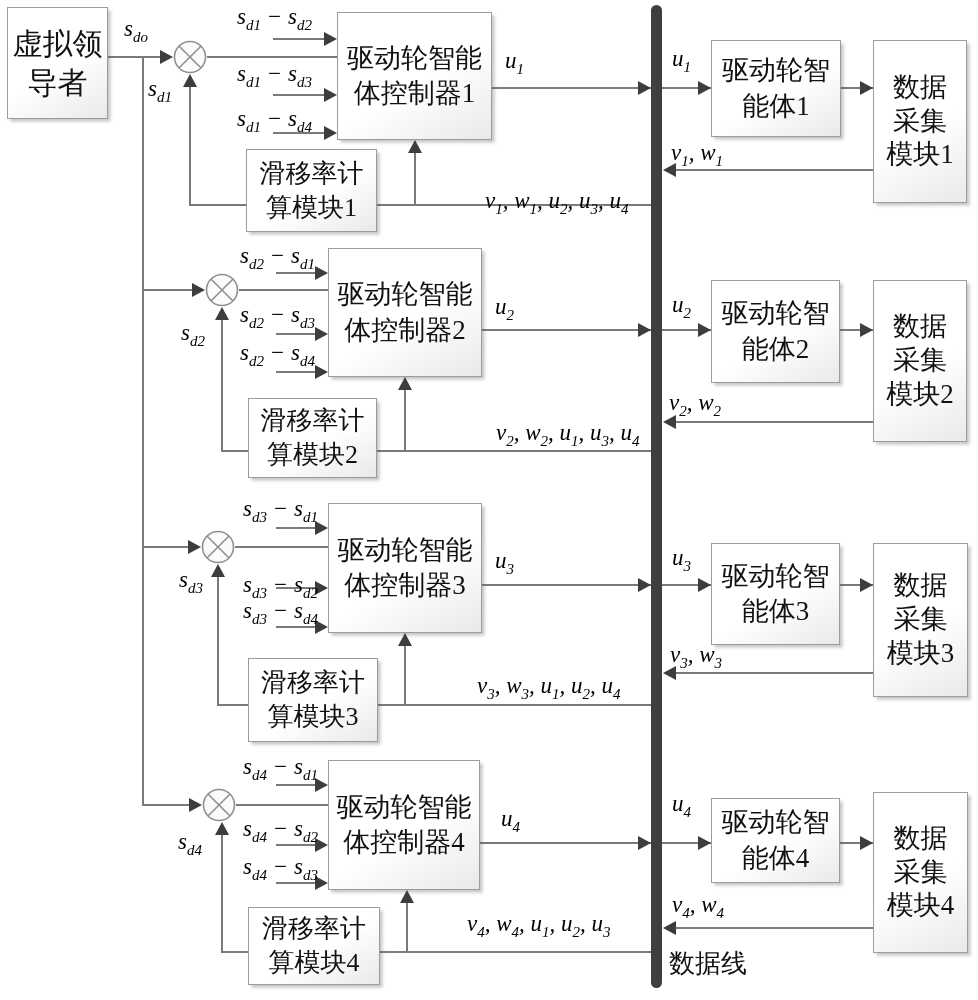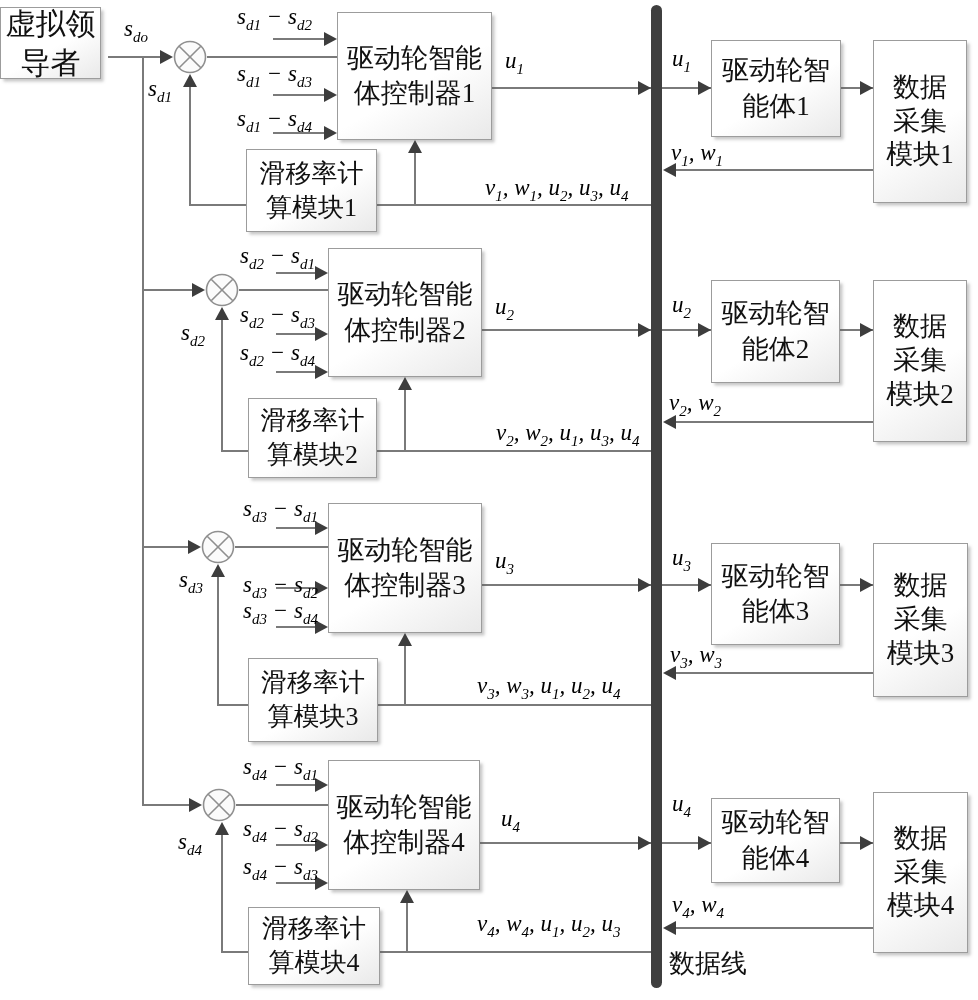--- a/index.html
+++ b/index.html
@@ -27,21 +27,21 @@
   .ml sub { font-size:15px; line-height:0; }
   .sum { position:absolute; width:34px; height:34px; z-index:3; }
   #busline { position:absolute; left:651px; top:5px; width:11px; height:983px; background:var(--bus,#3f3f3f); border-radius:7px; z-index:2; }
   .cjk { position:absolute; font-size:26px; color:#111; z-index:4; }
 </style>
 </head>
 <body>
 
 <div id="stage">
 
-  <div class="box" style="left:0;top:7px;width:101px;height:72px;font-size:30px;text-align:center;">虚拟领
+  <div class="box" style="left:7px;top:7px;width:101px;height:112px;font-size:30px;text-align:center;">虚拟领
 导者</div>
   <div class="ml" style="left:124px;top:16px;">s<sub>do</sub></div>
   <div class="wire hw" style="left:108px;top:56px;width:52px;"></div>
   <div class="ah r" style="left:160px;top:50px;"></div>
   <div class="wire vw" style="left:142px;top:56px;height:750px;"></div>
   <div id="busline"></div>
   <div class="cjk" style="left:669px;top:946px;">数据线</div>
 
   <div class="wire vw" style="left:189px;top:85px;height:120px;"></div>
   <div class="ah u" style="left:183px;top:74px;"></div>
@@ -59,21 +59,21 @@
   <svg class="sum" style="left:173px;top:40px;" viewBox="0 0 34 34">
       <circle cx="17" cy="17" r="15.5" fill="#fbfbfb" stroke="#8f8f8f" stroke-width="1.6"></circle>
       <line x1="6.2" y1="6.2" x2="27.8" y2="27.8" stroke="#8f8f8f" stroke-width="1.6"></line>
       <line x1="27.8" y1="6.2" x2="6.2" y2="27.8" stroke="#8f8f8f" stroke-width="1.6"></line>
     </svg>
   <div class="box" style="left:337px;top:12px;width:155px;height:128px;">驱动轮智能
 体控制器1</div>
   <div class="wire hw" style="left:189px;top:204px;width:462px;"></div>
   <div class="box" style="left:246px;top:149px;width:131px;height:83px;font-size:26px;">滑移率计
 算模块1</div>
-  <div class="ml" style="left:485px;top:175px;">v<sub>1</sub>, w<sub>1</sub>, u<sub>2</sub>, u<sub>3</sub>, u<sub>4</sub></div>
+  <div class="ml" style="left:485px;top:188px;">v<sub>1</sub>, w<sub>1</sub>, u<sub>2</sub>, u<sub>3</sub>, u<sub>4</sub></div>
   <div class="wire vw" style="left:414px;top:151px;height:54px;"></div>
   <div class="ah u" style="left:408px;top:140px;"></div>
   <div class="wire hw" style="left:492px;top:87px;width:159px;"></div>
   <div class="ah r" style="left:638px;top:81px;"></div>
   <div class="ml" style="left:505px;top:48px;">u<sub>1</sub></div>
   <div class="wire hw" style="left:662px;top:87px;width:49px;"></div>
   <div class="ah r" style="left:698px;top:81px;"></div>
   <div class="ml" style="left:672px;top:46px;">u<sub>1</sub></div>
   <div class="box" style="left:711px;top:40px;width:130px;height:97px;">驱动轮智
 能体1</div>
@@ -194,21 +194,21 @@
   <svg class="sum" style="left:202px;top:788px;" viewBox="0 0 34 34">
       <circle cx="17" cy="17" r="15.5" fill="#fbfbfb" stroke="#8f8f8f" stroke-width="1.6"></circle>
       <line x1="6.2" y1="6.2" x2="27.8" y2="27.8" stroke="#8f8f8f" stroke-width="1.6"></line>
       <line x1="27.8" y1="6.2" x2="6.2" y2="27.8" stroke="#8f8f8f" stroke-width="1.6"></line>
     </svg>
   <div class="box" style="left:328px;top:760px;width:152px;height:130px;">驱动轮智能
 体控制器4</div>
   <div class="wire hw" style="left:221px;top:951px;width:430px;"></div>
   <div class="box" style="left:248px;top:907px;width:132px;height:78px;font-size:26px;">滑移率计
 算模块4</div>
-  <div class="ml" style="left:477px;top:911px;">v<sub>4</sub>, w<sub>4</sub>, u<sub>1</sub>, u<sub>2</sub>, u<sub>3</sub></div>
+  <div class="ml" style="left:467px;top:911px;">v<sub>4</sub>, w<sub>4</sub>, u<sub>1</sub>, u<sub>2</sub>, u<sub>3</sub></div>
   <div class="wire vw" style="left:406px;top:902px;height:49px;"></div>
   <div class="ah u" style="left:400px;top:890px;"></div>
   <div class="wire hw" style="left:480px;top:842px;width:171px;"></div>
   <div class="ah r" style="left:638px;top:836px;"></div>
   <div class="ml" style="left:501px;top:806px;">u<sub>4</sub></div>
   <div class="wire hw" style="left:662px;top:842px;width:49px;"></div>
   <div class="ah r" style="left:698px;top:836px;"></div>
   <div class="ml" style="left:672px;top:791px;">u<sub>4</sub></div>
   <div class="box" style="left:711px;top:798px;width:129px;height:85px;">驱动轮智
 能体4</div>

